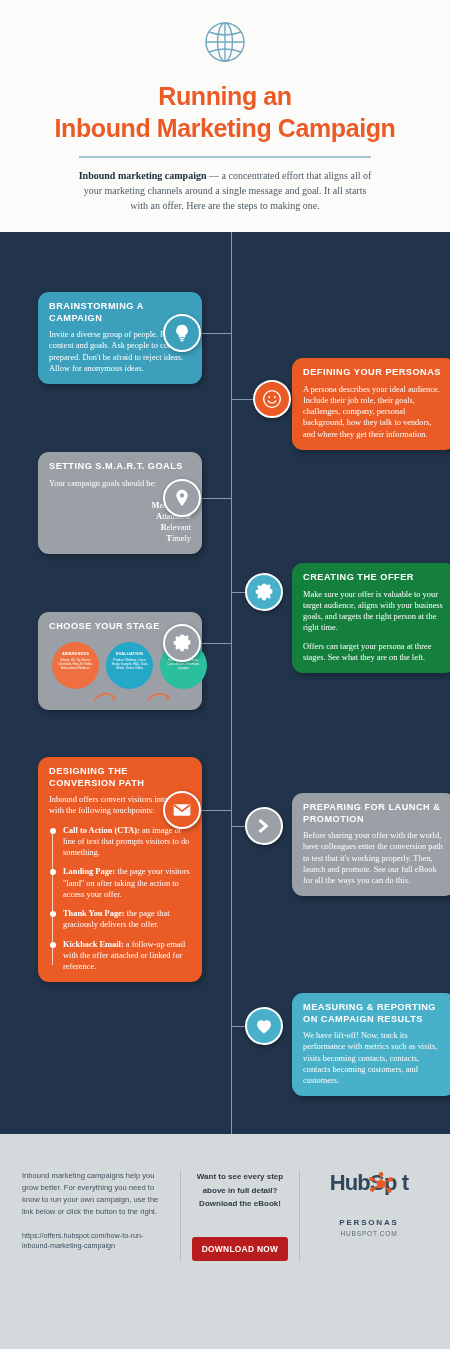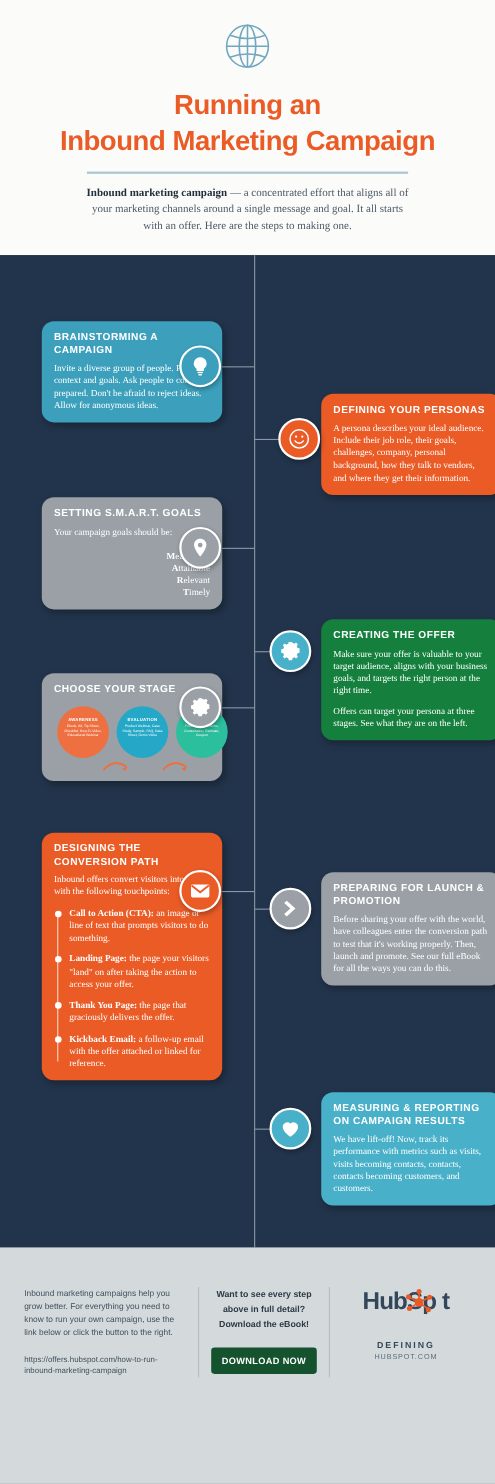--- a/index.html
+++ b/index.html
@@ -131,21 +131,21 @@
   .fcol1 { width: 158px; padding-right: 14px; }
   .fcol2 {
     width: 120px; padding: 0 10px; text-align: center;
     border-left: 1px solid #b6bcc0; border-right: 1px solid #b6bcc0;
   }
   .fcol3 { flex: 1; text-align: center; padding-left: 10px; }
   .f-text { font-size: 7.6px; line-height: 1.6; color: #41525e; }
   .f-url { font-size: 7.2px; line-height: 1.5; color: #41525e; margin-top: 12px; }
   .f-head { font-size: 8px; font-weight: bold; color: #2d3b45; line-height: 1.7; }
   .dl-btn {
-    display: inline-block; margin-top: 14px; background: #14532d;
+    display: inline-block; margin-top: 26px; background: #b91c1c;
     color: #fff; font-size: 8.4px; font-weight: bold; letter-spacing: 0.3px;
     padding: 7px 10px; border: none; border-radius: 3px; cursor: pointer;
   }
   .hs-logo { font-size: 22px; font-weight: bold; color: #33475b;
     letter-spacing: -0.8px; position: relative; display: inline-block; }
   .hs-sprocket { position: absolute; right: 14px; top: 1px; }
   .hs-name { font-size: 8px; font-weight: bold; letter-spacing: 1.8px;
     color: #33475b; margin-top: 22px; }
   .hs-dom { font-size: 6.6px; letter-spacing: 0.8px; color: #5b6b78; margin-top: 3px; }
 </style>
@@ -335,19 +335,19 @@
               <g stroke="#ea5b26" stroke-width="1.5">
                 <line x1="13" y1="13" x2="13" y2="4"></line>
                 <line x1="13" y1="13" x2="21.4" y2="8.8"></line>
                 <line x1="13" y1="13" x2="20.8" y2="18.8"></line>
                 <line x1="13" y1="13" x2="5" y2="18"></line>
                 <line x1="13" y1="13" x2="4.6" y2="8.6"></line>
               </g>
             </g>
           </svg>
         </div>
-        <div class="hs-name">DEFINING</div>
+        <div class="hs-name">PERSONAS</div>
         <div class="hs-dom">HUBSPOT.COM</div>
       </div>
     </div>
   </div>
 
 </div>
 
 </body></html>

